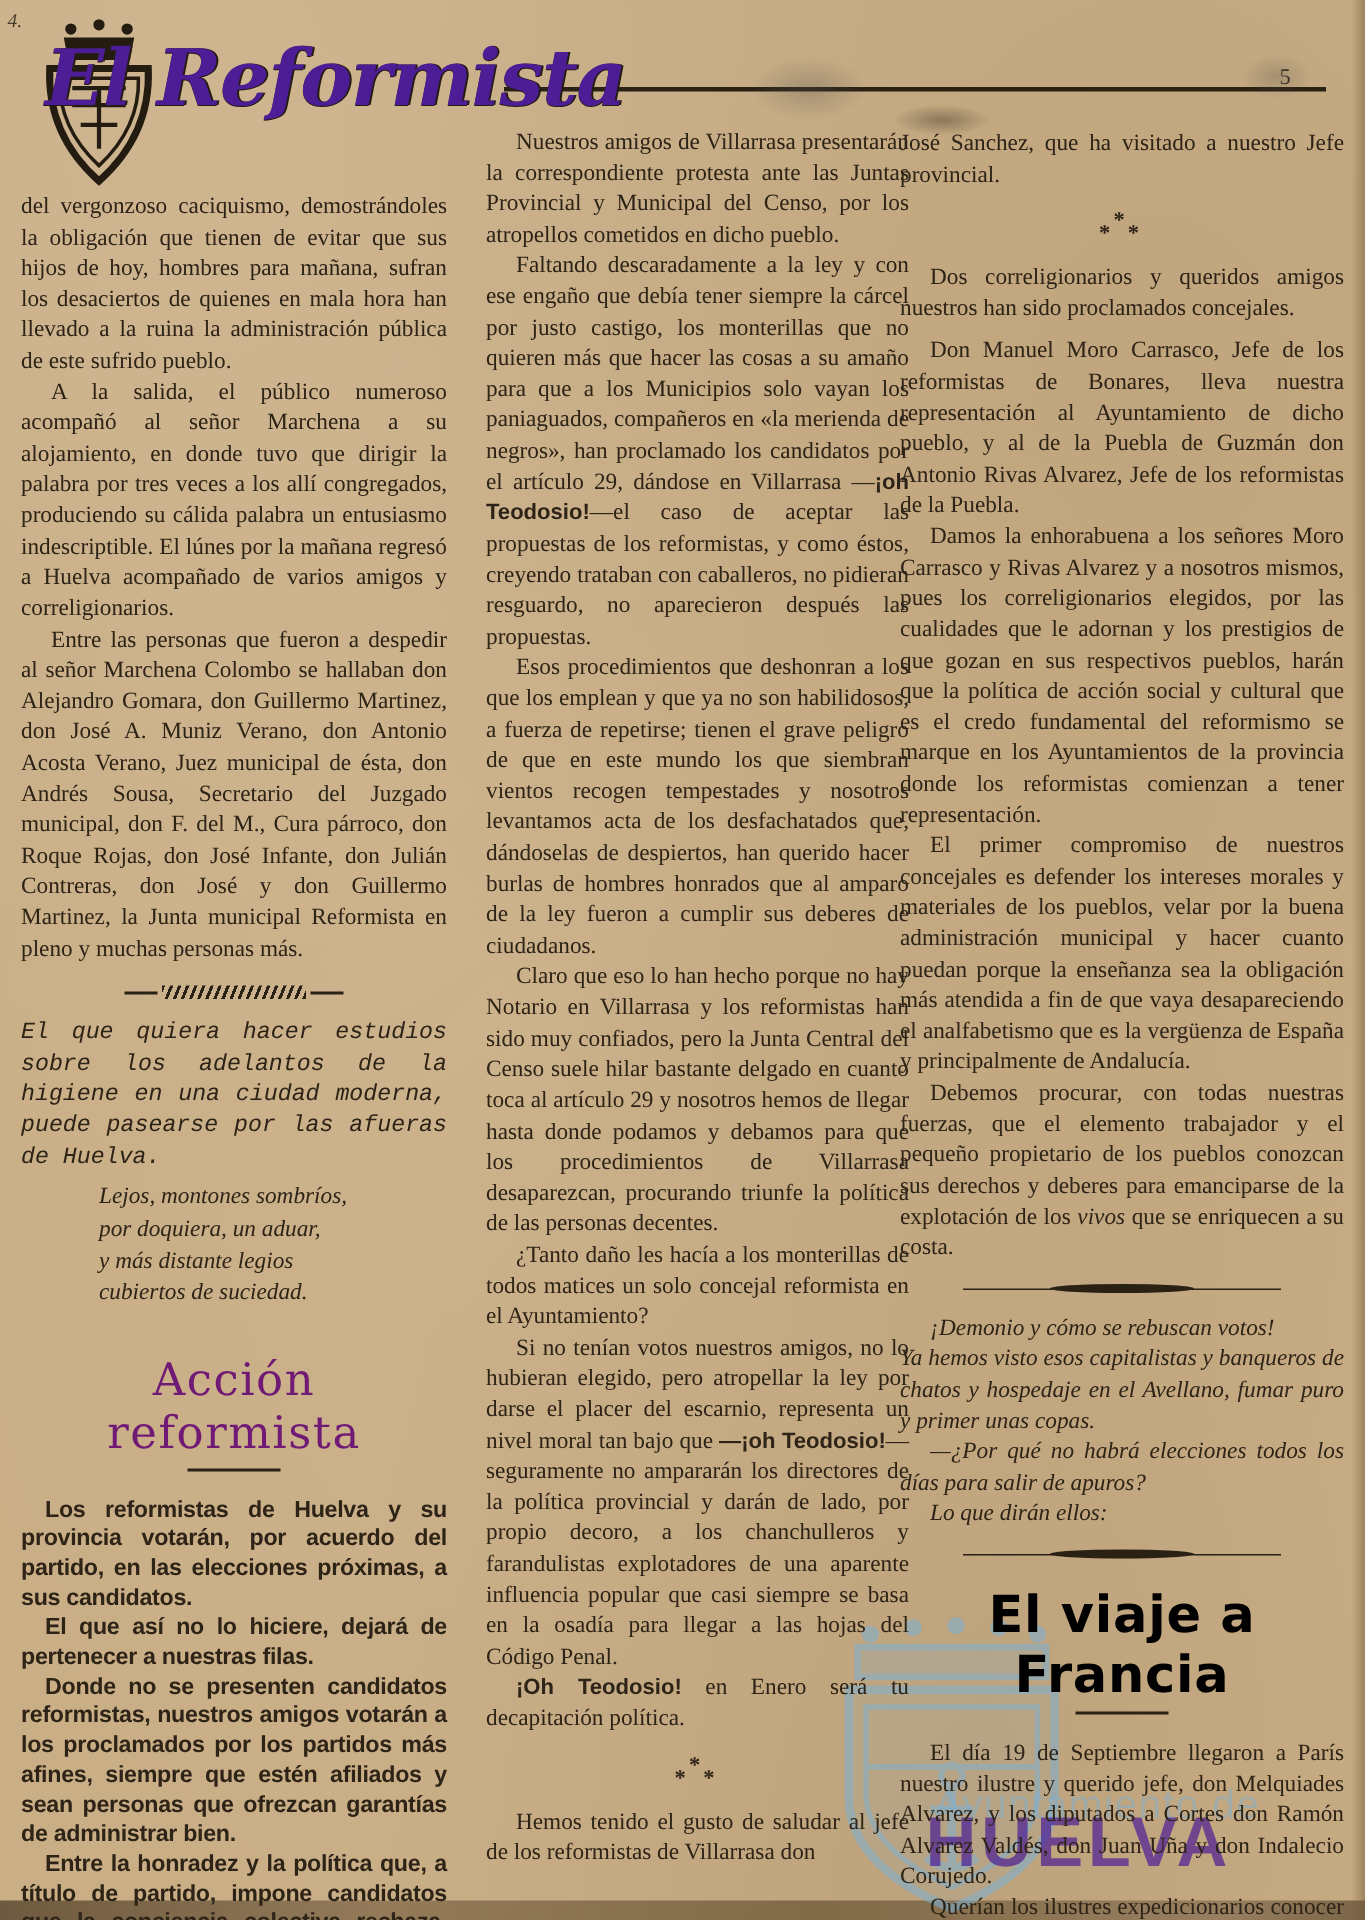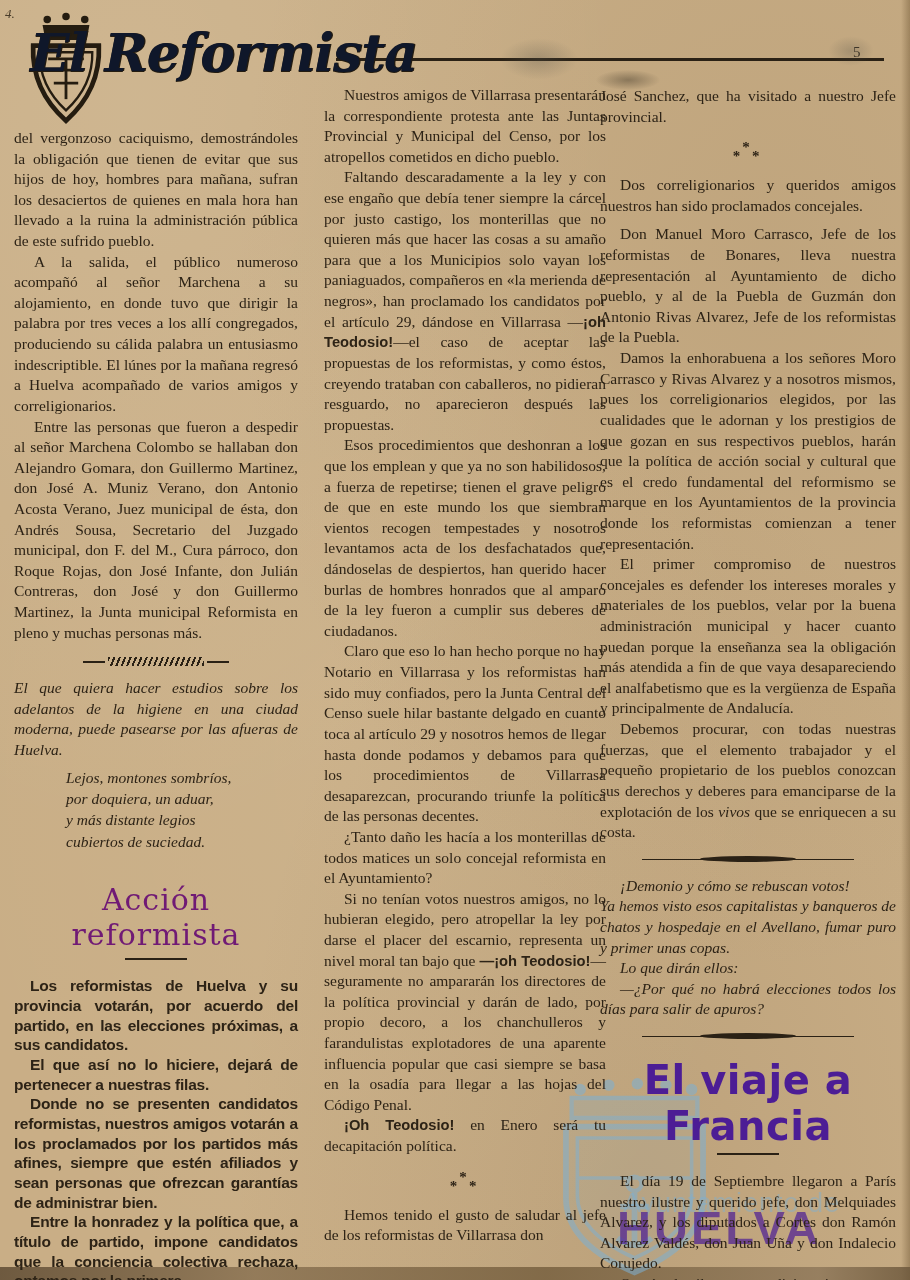--- a/index.html
+++ b/index.html
@@ -15,36 +15,36 @@
   .bottom-edge{position:absolute;left:0;right:0;bottom:0;height:13px;
     background:linear-gradient(90deg,#5e4b33,#8a7252 28%,#77603f 60%,#8f785a 90%,#6d583c);opacity:.85;}
   .right-edge{position:absolute;right:0;top:0;width:9px;height:100%;
     background:linear-gradient(270deg,rgba(110,85,50,.45),rgba(110,85,50,0));}
   .smudge{position:absolute;border-radius:50%;pointer-events:none;}
 
   
   .crest{position:absolute;left:14px;top:10px;}
   .masthead-title{position:absolute;left:30px;top:22px;z-index:3;
     font-family:"DejaVu Serif",serif;font-weight:bold;font-style:italic;
-    font-size:52px;letter-spacing:-1px;color:#0f172a;
+    font-size:52px;letter-spacing:-1px;color:#4c1d95;
     text-shadow:1.3px 0 #241c10, 0 0.5px #241c10;}
   .masthead-rule{position:absolute;left:336px;top:58px;width:548px;height:3px;background:#2a2115;}
   .page-number{position:absolute;left:853px;top:44px;font-size:15px;color:#3a3022;}
   .handwritten{position:absolute;left:5px;top:6px;font-size:13px;font-style:italic;color:#4a3d2a;}
 
   
   .col{position:absolute;text-align:justify;z-index:2;}
   .col1{left:14px;top:128px;width:284px;}
   .col2{left:324px;top:85px;width:282px;}
   .col3{left:600px;top:86px;width:296px;}
   .col p{margin:0;text-indent:20px;font-size:15.5px;line-height:1.33;}
   .noindent{text-indent:0 !important;}
   .ib{font-family:"Liberation Sans",sans-serif;font-weight:700;font-size:0.95em;}
 
-  .quote{font-style:italic;margin-top:12px !important;}
+  .quote{font-style:italic;margin-top:12px !important;font-family:Liberation Mono, monospace;}
   .verse{font-style:italic;margin:6px 0 0 52px;text-align:left;font-size:15.5px;line-height:1.38;}
   .verse .v0{}
 
   .headline-accion{font-family:"DejaVu Serif",serif;font-size:30px;font-weight:normal;
     text-align:center;margin:30px 0 6px;letter-spacing:1px;color:#701a75;}
   .headline-sub-rule{width:62px;height:2px;background:#2a2115;margin:0 auto 16px;}
   .bold-block p{font-family:"Liberation Sans",sans-serif;font-weight:700;
     font-size:15.5px;line-height:1.27;text-indent:16px;letter-spacing:-0.2px;}
 
   .asterism{text-align:center;margin:16px 0 14px;font-weight:bold;color:#2d2316;}
@@ -54,22 +54,22 @@
   .squiggle-divider .dash{width:22px;height:2px;background:#2a2115;}
   .squiggle-divider .hatch{width:96px;height:9px;margin:0 3px;
     background:repeating-linear-gradient(112deg,#2a2115 0 2px,transparent 2px 5px);}
 
   .taper{width:212px;height:9px;margin:12px auto;position:relative;}
   .taper::before{content:"";position:absolute;left:0;right:0;top:4px;height:1.5px;background:#2a2115;}
   .taper::after{content:"";position:absolute;left:50%;top:1.5px;width:96px;height:6px;
     margin-left:-48px;background:#2a2115;border-radius:50%/50%;}
 
   .italic-block p{font-style:italic;}
-  .headline-viaje{font-family:"DejaVu Sans",sans-serif;font-size:40px;font-weight:bold;
-    text-align:center;margin:16px 0 4px;color:#4c1d95;letter-spacing:0.5px;}
+  .headline-viaje{font-family:"DejaVu Sans",sans-serif;font-size:34px;font-weight:bold;
+    text-align:center;margin:16px 0 4px;color:#000000;letter-spacing:0.5px;}
 
   .gap8{height:8px;}
 
   
   .watermark{position:absolute;left:505px;top:1072px;width:360px;height:208px;z-index:1;pointer-events:none;}
   .wm-shield{position:absolute;left:42px;top:6px;opacity:.55;}
   .wm-line1{position:absolute;left:118px;top:116px;font-family:"Liberation Sans",sans-serif;
     font-size:27px;color:#7cb0d4;opacity:.45;letter-spacing:1px;}
   .wm-line2{position:absolute;left:112px;top:128px;font-family:"Liberation Sans",sans-serif;
     font-size:47px;font-weight:bold;color:#4c1d95;opacity:.7;letter-spacing:3px;}
@@ -182,22 +182,22 @@
     <p>Don Manuel Moro Carrasco, Jefe de los reformistas de Bonares, lleva nuestra representación al Ayuntamiento de dicho pueblo, y al de la Puebla de Guzmán don Antonio Rivas Alvarez, Jefe de los reformistas de la Puebla.</p>
     <p>Damos la enhorabuena a los señores Moro Carrasco y Rivas Alvarez y a nosotros mismos, pues los correligionarios elegidos, por las cualidades que le adornan y los prestigios de que gozan en sus respectivos pueblos, harán que la política de acción social y cultural que es el credo fundamental del reformismo se marque en los Ayuntamientos de la provincia donde los reformistas comienzan a tener representación.</p>
     <p>El primer compromiso de nuestros concejales es defender los intereses morales y materiales de los pueblos, velar por la buena administración municipal y hacer cuanto puedan porque la enseñanza sea la obligación más atendida a fin de que vaya desapareciendo el analfabetismo que es la vergüenza de España y principalmente de Andalucía.</p>
     <p><span>Debemos procurar, con todas nuestras fuerzas, que el elemento trabajador y el pequeño propietario de los pueblos conozcan sus derechos y deberes para emanciparse de la explotación de los </span><em>vivos</em><span> que se enriquecen a su costa.</span></p>
 
     <div class="taper"></div>
 
     <div class="italic-block">
       <p>¡Demonio y cómo se rebuscan votos!</p>
       <p class="noindent">Ya hemos visto esos capitalistas y banqueros de chatos y hospedaje en el Avellano, fumar puro y primer unas copas.</p>
+      <p>—¿Por qué no habrá elecciones todos los días para salir de apuros?</p>
       <p>Lo que dirán ellos:</p>
-      <p>—¿Por qué no habrá elecciones todos los días para salir de apuros?</p>
     </div>
 
     <div class="taper"></div>
 
     <div class="headline-viaje">El viaje a Francia</div>
     <div class="headline-sub-rule"></div>
 
     <p>El día 19 de Septiembre llegaron a París nuestro ilustre y querido jefe, don Melquiades Alvarez, y los diputados a Cortes don Ramón Alvarez Valdés, don Juan Uña y don Indalecio Corujedo.</p>
     <p>Querían los ilustres expedicionarios conocer por sí mismos el estado de la nación hermana en las actuales circunstancias, y, sobre todo, desvanecer cuan-</p>
   </div>

